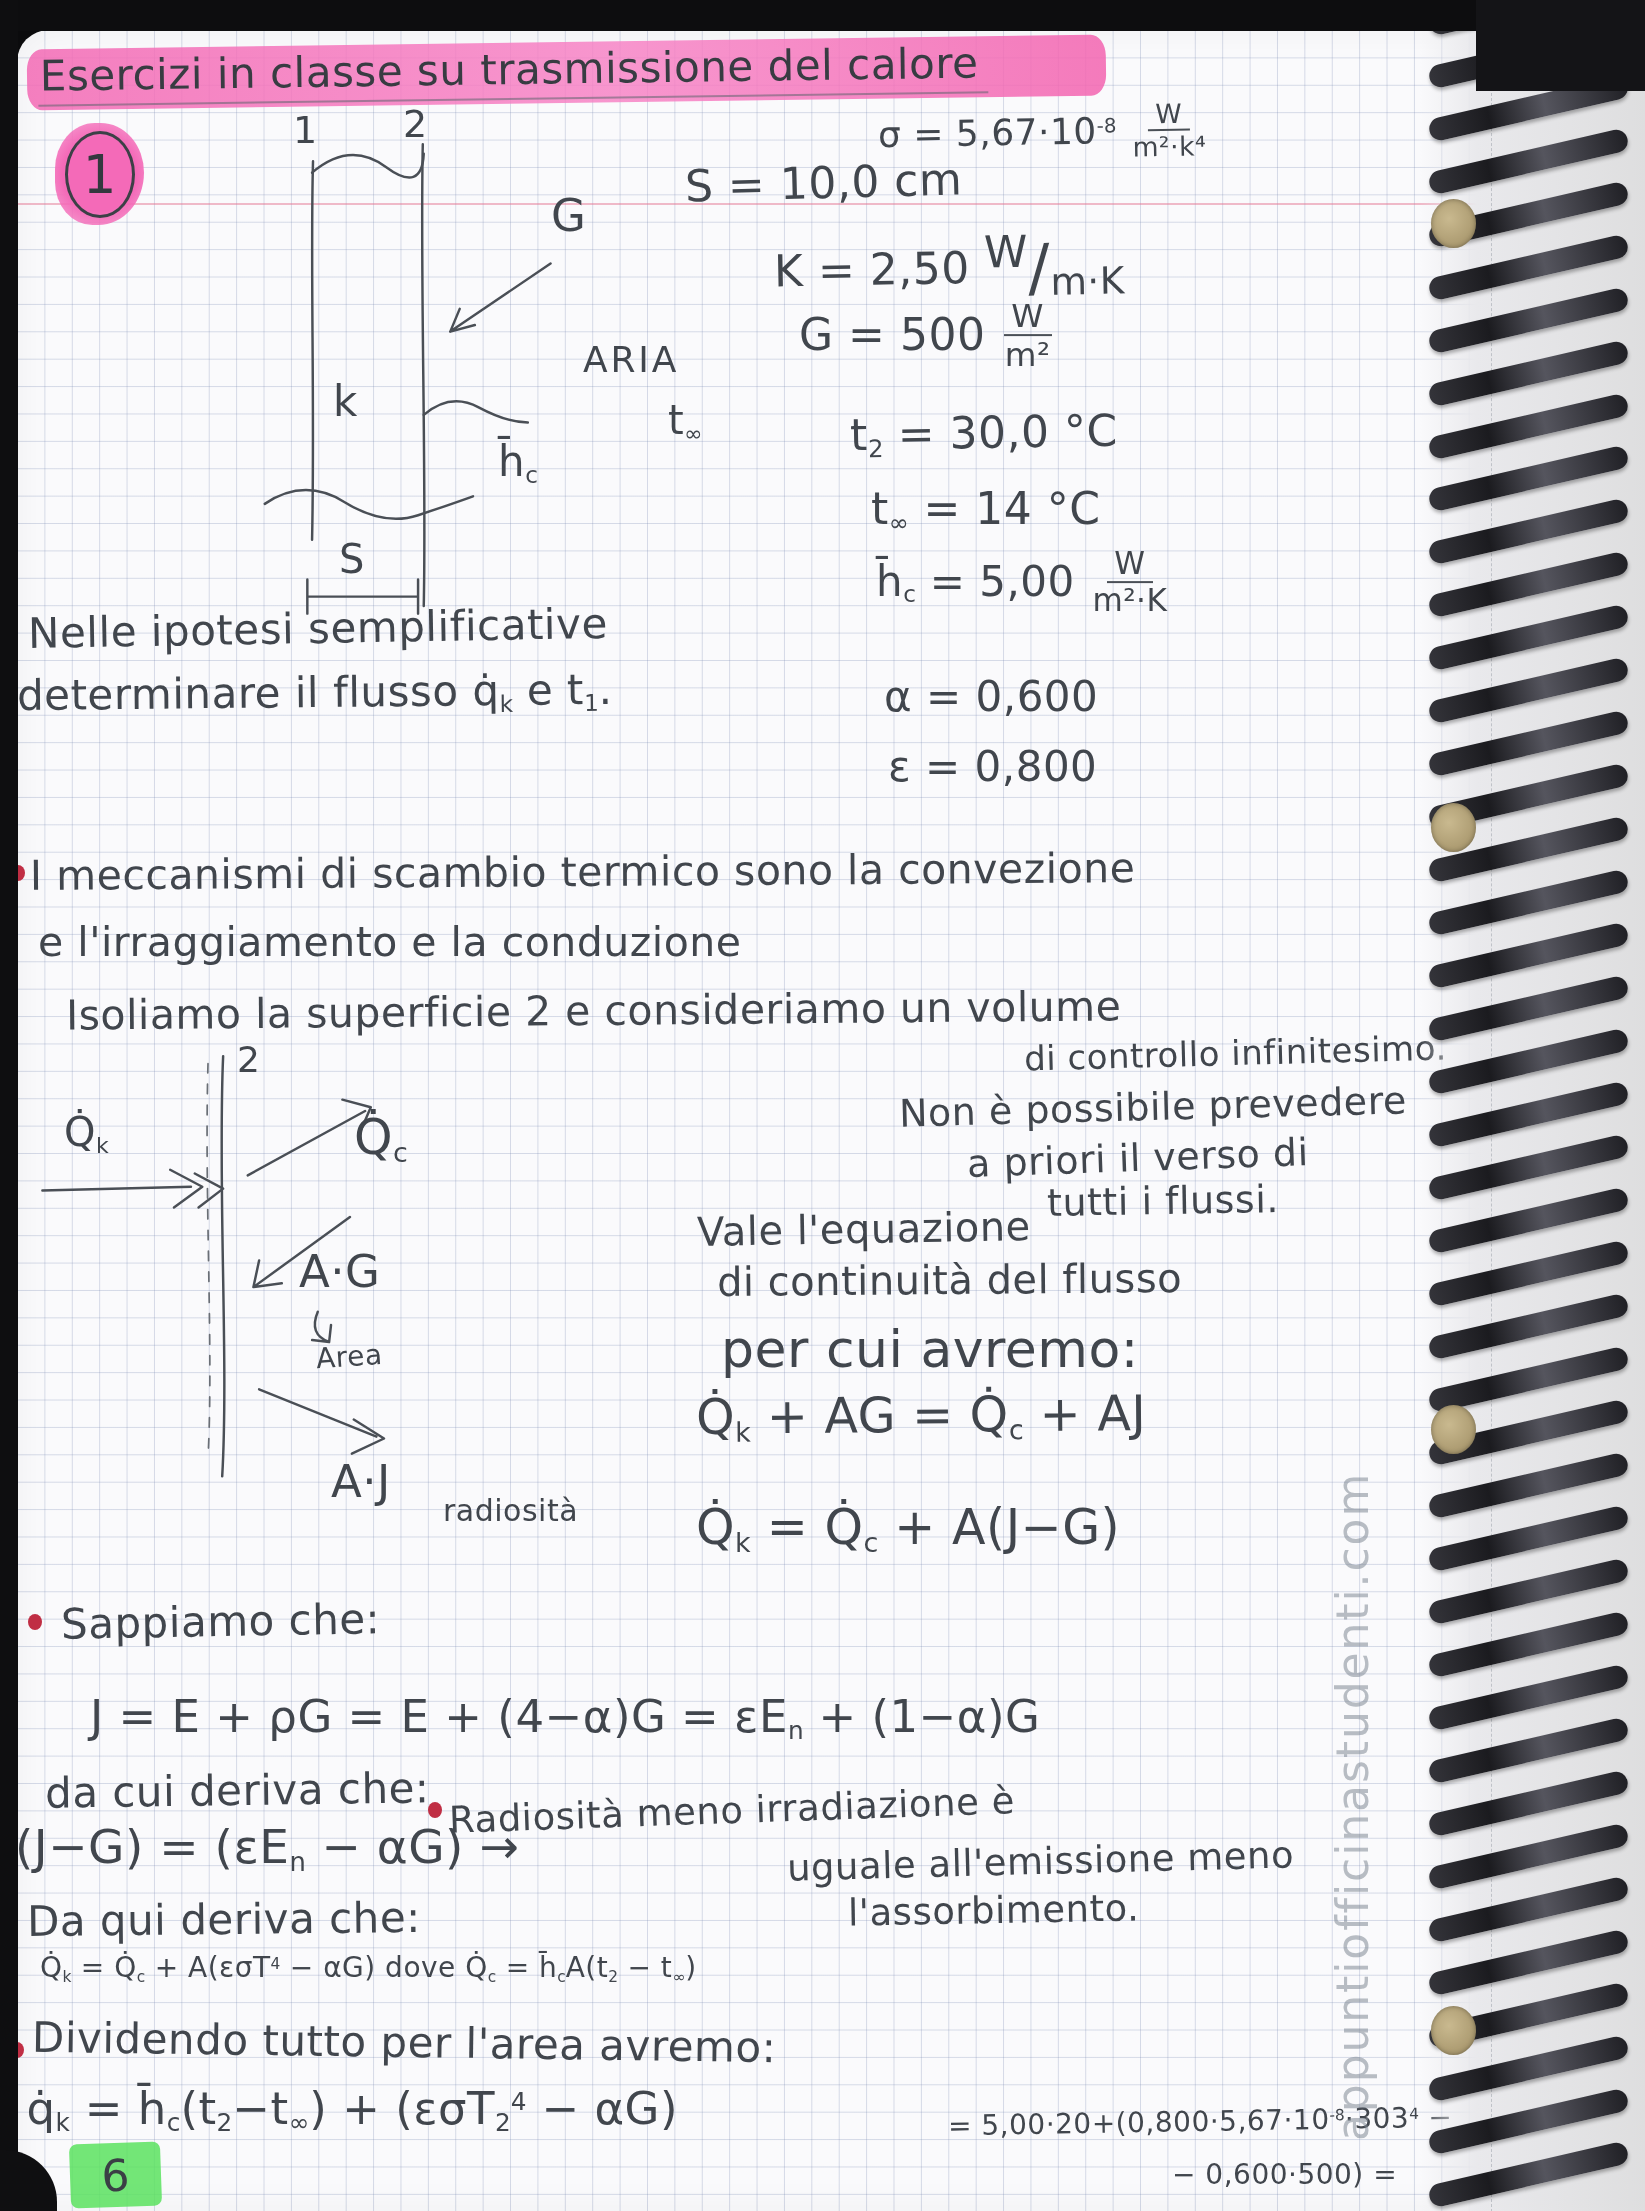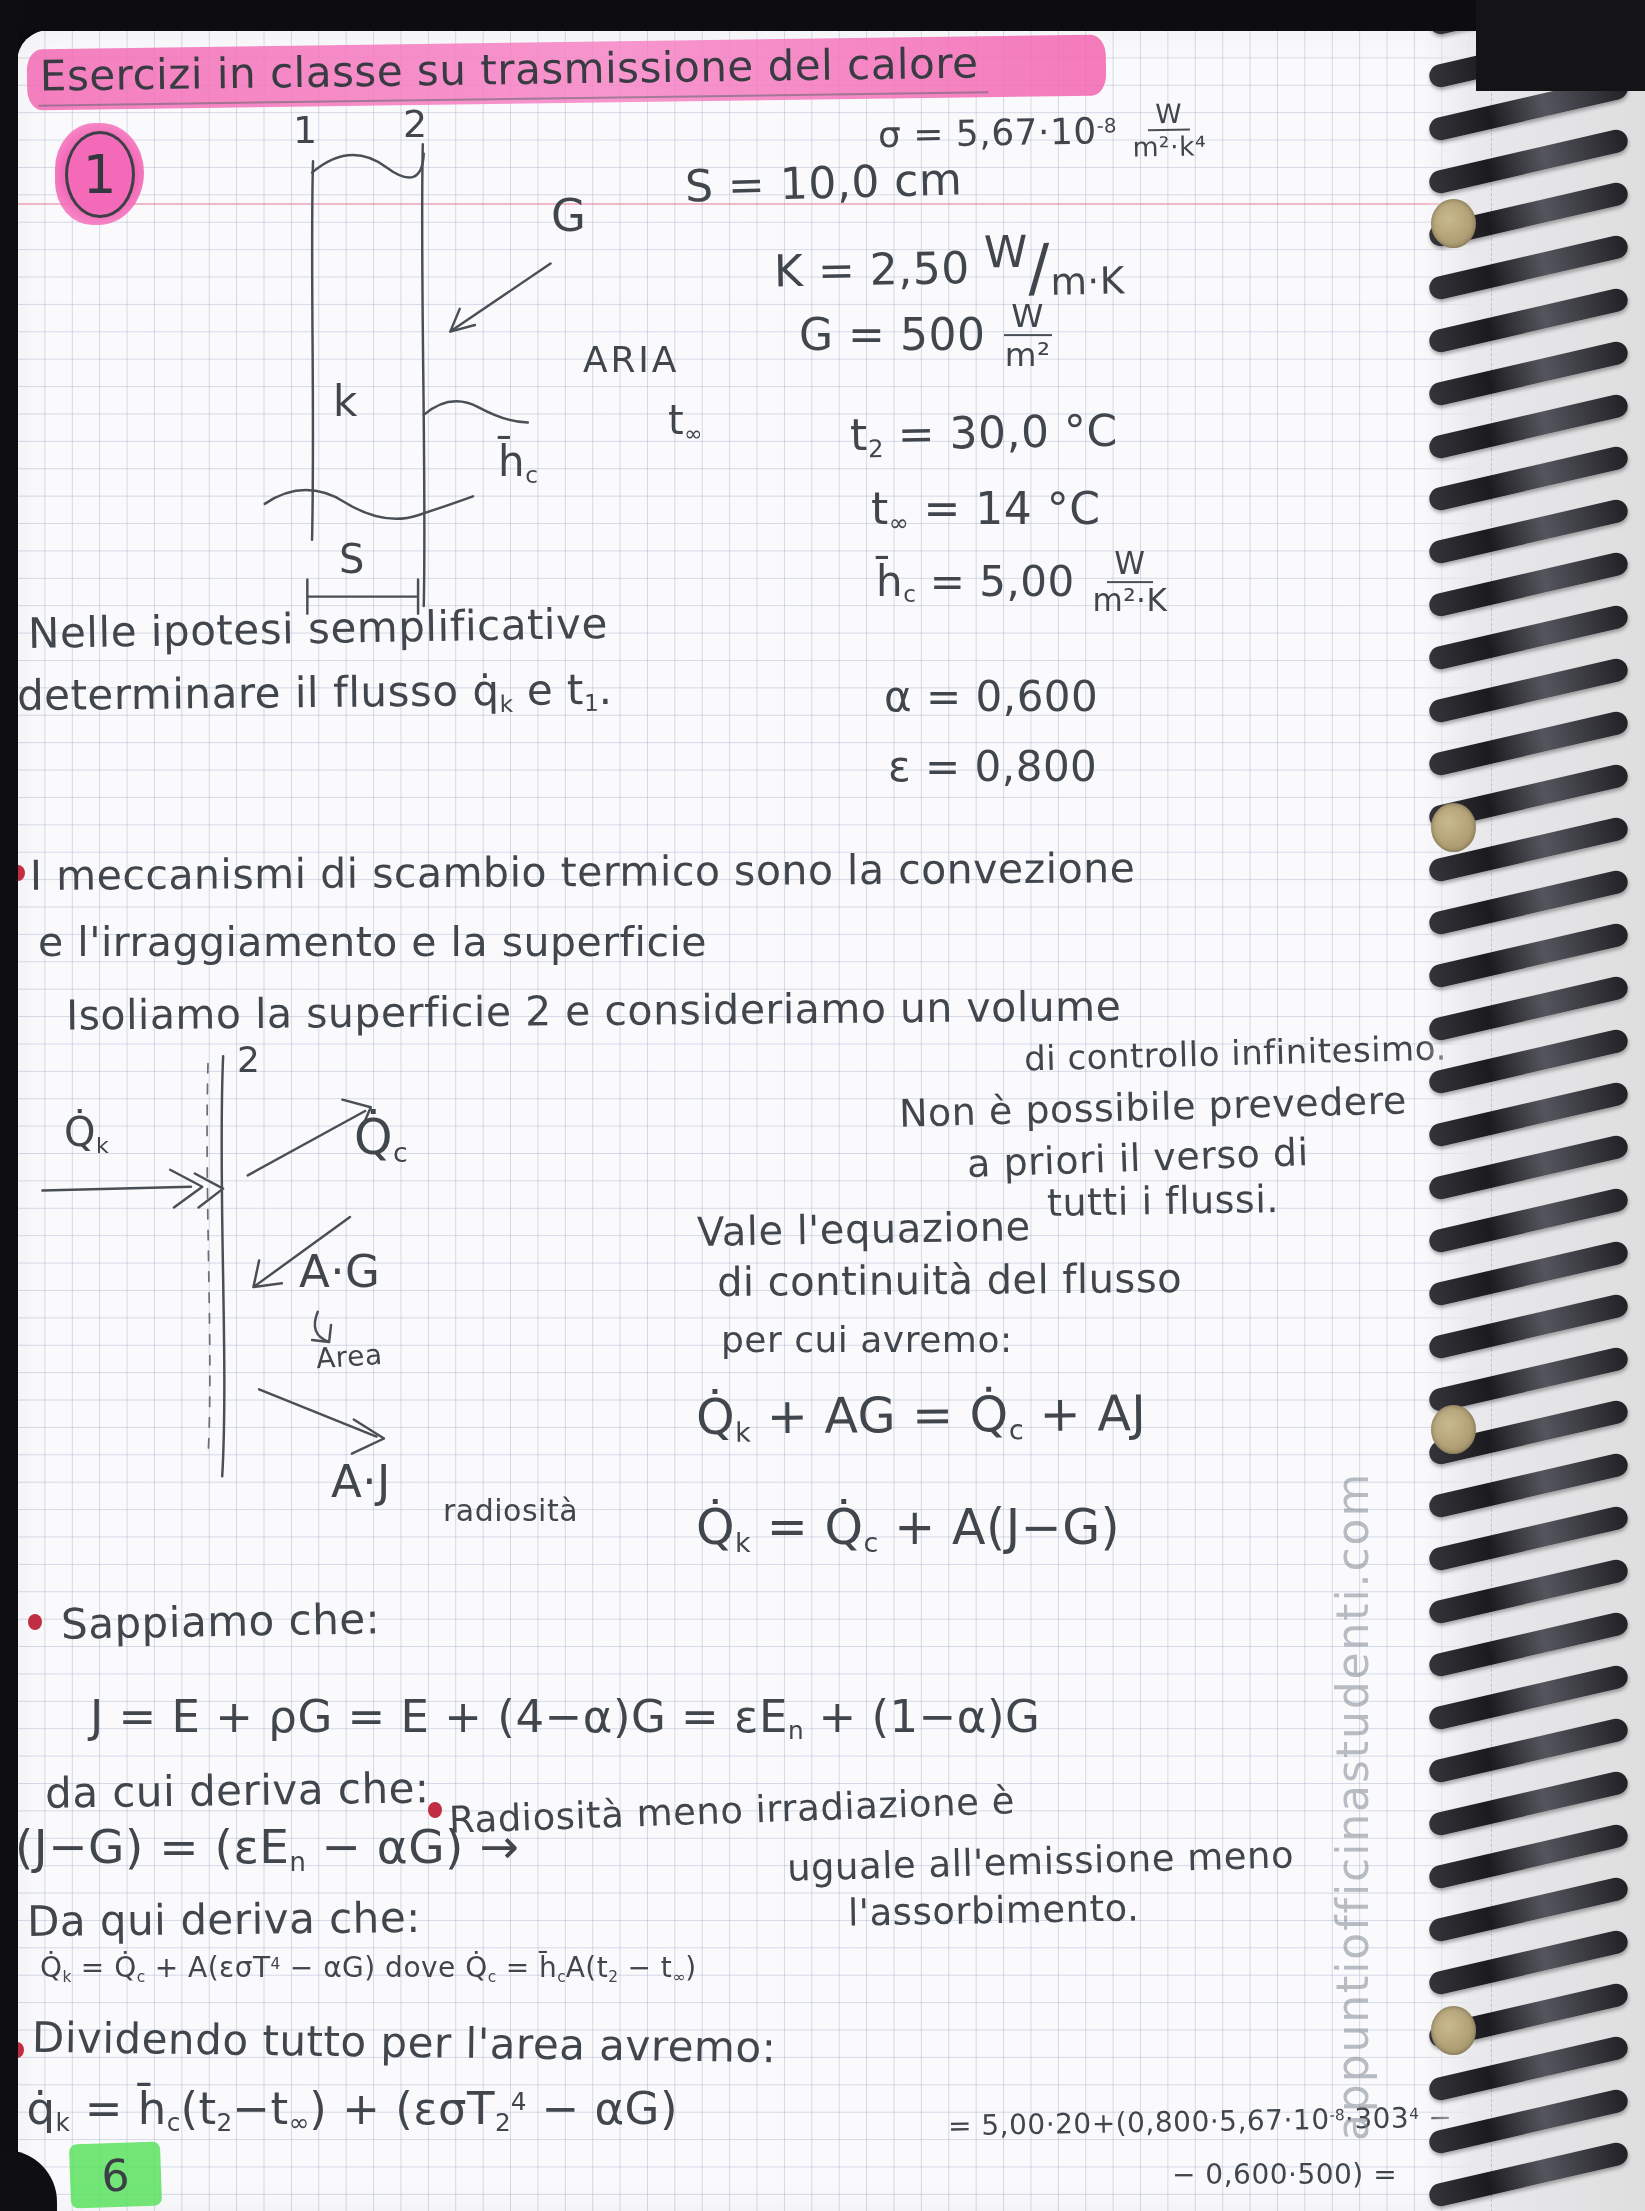--- a/index.html
+++ b/index.html
@@ -107,21 +107,21 @@
         <span class="fd">m²·K</span>
       </span></div>
   <div class="hand" style="left:884px;top:672px;font-size:42px;text-align:center;"><span>α = 0,600</span></div>
   <div class="hand" style="left:888px;top:742px;font-size:42px;"><span>ε = 0,800</span></div>
 
   <div class="hand" style="left:28px;top:604px;font-size:42px;transform:rotate(-1deg);">Nelle ipotesi semplificative</div>
   <div class="hand" style="left:17px;top:668px;font-size:42px;transform:rotate(-0.6deg);"><span>determinare il flusso q̇</span><sub>k</sub><span> e t</span><sub>1</sub><span>.</span></div>
 
   <div class="dot" style="left:11.4px;top:865px;"></div>
   <div class="hand" style="left:30px;top:848px;font-size:41px;transform:rotate(-0.4deg);">I meccanismi di scambio termico sono la convezione</div>
-  <div class="hand" style="left:38px;top:918px;font-size:41px;">e l'irraggiamento e la superficie</div>
+  <div class="hand" style="left:38px;top:918px;font-size:41px;">e l'irraggiamento e la conduzione</div>
   <div class="hand" style="left:66px;top:987px;font-size:41px;transform:rotate(-0.5deg);">Isoliamo la superficie 2 e consideriamo un volume</div>
   <div class="hand" style="left:1024px;top:1033px;font-size:34px;transform:rotate(-1.5deg);">di controllo infinitesimo.</div>
 
   <svg style="position:absolute;left:28px;top:1041px;" width="625" height="530" viewBox="0 0 660 560">
     <path class="stroke" d="M206,16 C200,150 212,340 205,460"></path>
     <path class="dashedstroke" d="M190,24 C186,160 196,330 190,440"></path>
     <path class="stroke" d="M15,158 L172,154 M150,136 l34,18 l-30,22 M176,140 l30,16 l-26,20"></path>
     <path class="stroke" d="M232,142 L356,74 M332,62 l30,8 l-12,28"></path>
     <path class="stroke" d="M340,186 L238,260 M238,260 l30,-4 M238,260 l6,-28"></path>
     <path class="stroke" d="M306,286 q-10,24 12,32 M318,318 l-18,-2 M318,318 l2,-18"></path>
@@ -133,21 +133,21 @@
   <div class="hand" style="left:299px;top:1245px;font-size:45px;"><span>A·G</span></div>
   <div class="hand" style="left:316px;top:1340px;font-size:28px;transform:rotate(-4deg);">Area</div>
   <div class="hand" style="left:331px;top:1455px;font-size:45px;"><span>A·J</span></div>
   <div class="hand" style="left:443px;top:1493px;font-size:30px;">radiosità</div>
 
   <div class="hand" style="left:899px;top:1085px;font-size:38px;transform:rotate(-1.5deg);">Non è possibile prevedere</div>
   <div class="hand" style="left:967px;top:1136px;font-size:38px;transform:rotate(-2deg);">a priori il verso di</div>
   <div class="hand" style="left:1047px;top:1179px;font-size:38px;transform:rotate(-1deg);">tutti i flussi.</div>
   <div class="hand" style="left:697px;top:1206px;font-size:40px;transform:rotate(-1deg);">Vale l'equazione</div>
   <div class="hand" style="left:717px;top:1257px;font-size:40px;transform:rotate(-0.5deg);">di continuità del flusso</div>
-  <div class="hand" style="left:721px;top:1319px;font-size:36px;">per cui avremo:</div>
+  <div class="hand" style="left:721px;top:1319px;font-size:52px;">per cui avremo:</div>
 
   <div class="hand" style="left:696px;top:1387px;font-size:49px;transform:rotate(-0.5deg);"><span>Q̇</span><sub>k</sub><span> + AG = Q̇</span><sub>c</sub><span> + AJ</span></div>
   <div class="hand" style="left:696px;top:1499px;font-size:49px;"><span>Q̇</span><sub>k</sub><span> = Q̇</span><sub>c</sub><span> + A(J−G)</span></div>
 
   <div class="dot" style="left:28px;top:1614px;"></div>
   <div class="hand" style="left:61px;top:1597px;font-size:42px;transform:rotate(-1deg);">Sappiamo che:</div>
   <div class="hand" style="left:90px;top:1690px;font-size:45px;"><span>J = E + ρG = E + (4−α)G = εE</span><sub>n</sub><span> + (1−α)G</span></div>
   <div class="hand" style="left:45px;top:1766px;font-size:42px;transform:rotate(-0.8deg);">da cui deriva che:</div>
   <div class="hand" style="left:15px;top:1819px;font-size:47px;"><span>(J−G) = (εE</span><sub>n</sub><span> − αG) →</span></div>
   <div class="dot" style="left:428px;top:1802px;"></div>

